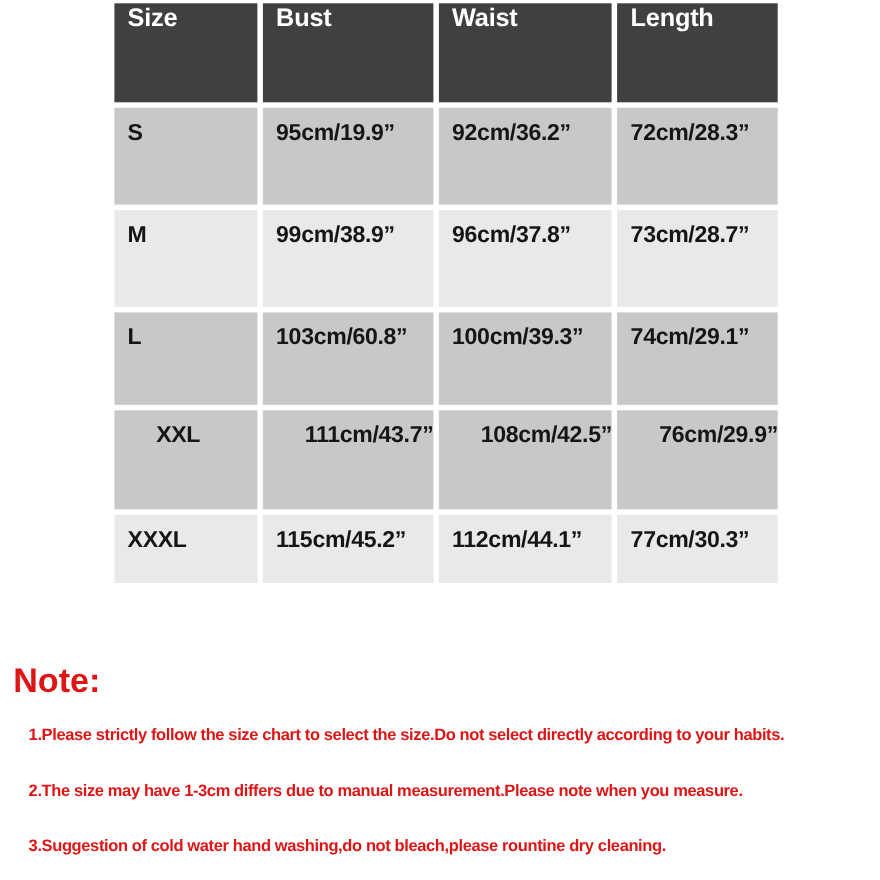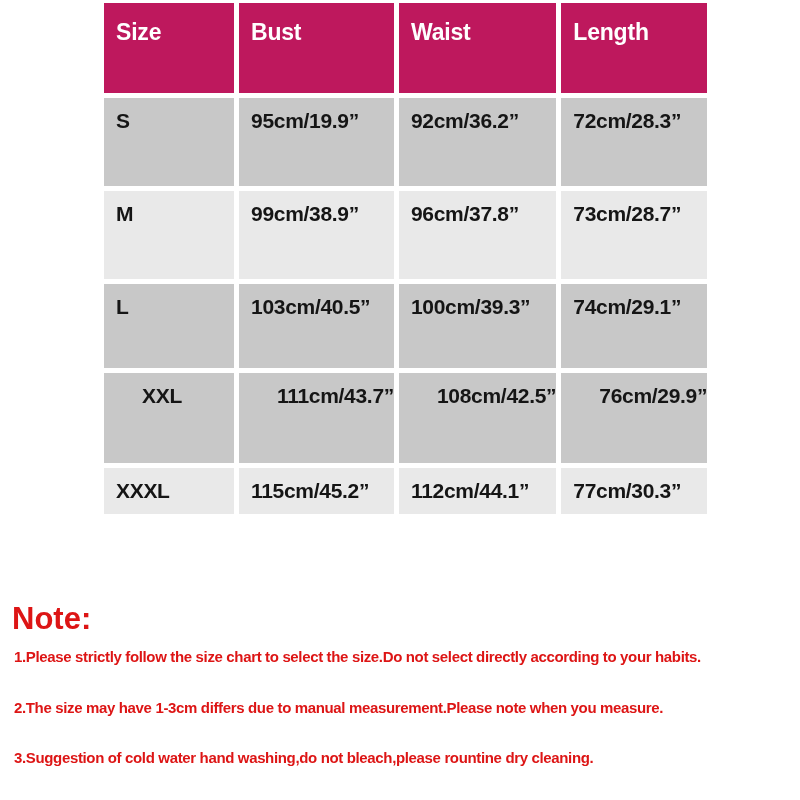--- a/index.html
+++ b/index.html
@@ -30,53 +30,53 @@
   col.c3 { width: 150px; }
   col.c4 { width: 142px; }
   .size-table th, .size-table td {
     box-sizing: border-box;
     vertical-align: top;
     text-align: left;
     white-space: nowrap;
     overflow: visible;
   }
   .size-table th {
-    background: #be185d;
+    background: #404040;
     color: #ffffff;
     font-size: 23px;
     font-weight: 700;
-    padding: 16px 0 0 12px;
+    padding: 0 0 0 12px;
     height: 90px;
     letter-spacing: -0.2px;
   }
   .size-table td {
     color: #151515;
     font-size: 21px;
     font-weight: 700;
     padding: 11px 0 0 12px;
     letter-spacing: -0.3px;
   }
   tr.row-dark td  { background: #c8c8c8; }
   tr.row-light td { background: #e9e9e9; }
   tr.h88  td { height: 88px; }
   tr.h84  td { height: 84px; }
   tr.h90  td { height: 90px; padding-left: 38px; }
-  tr.h46  td { height: 46px; }
+  tr.h46  td { height: 62px; }
   .note-heading {
     position: absolute;
     left: 12px;
     top: 601px;
     color: #dd1515;
     font-size: 31px;
     font-weight: 700;
   }
   .note-line {
     position: absolute;
     left: 10px;
-    margin: 4px;
+    margin: 16px;
     color: #dd1515;
     font-size: 15px;
     font-weight: 700;
     letter-spacing: -0.35px;
     white-space: nowrap;
   }
   .note-1 { top: 644px; }
   .note-2 { top: 695px; }
   .note-3 { top: 745px; }
 </style>
@@ -108,21 +108,21 @@
         <td>72cm/28.3”</td>
       </tr>
       <tr class="row-light h88">
         <td>M</td>
         <td>99cm/38.9”</td>
         <td>96cm/37.8”</td>
         <td>73cm/28.7”</td>
       </tr>
       <tr class="row-dark h84">
         <td>L</td>
-        <td>103cm/40.5”</td>
+        <td>103cm/60.8”</td>
         <td>100cm/39.3”</td>
         <td>74cm/29.1”</td>
       </tr>
       <tr class="row-dark h90">
         <td>XXL</td>
         <td>111cm/43.7”</td>
         <td>108cm/42.5”</td>
         <td>76cm/29.9”</td>
       </tr>
       <tr class="row-light h46">

